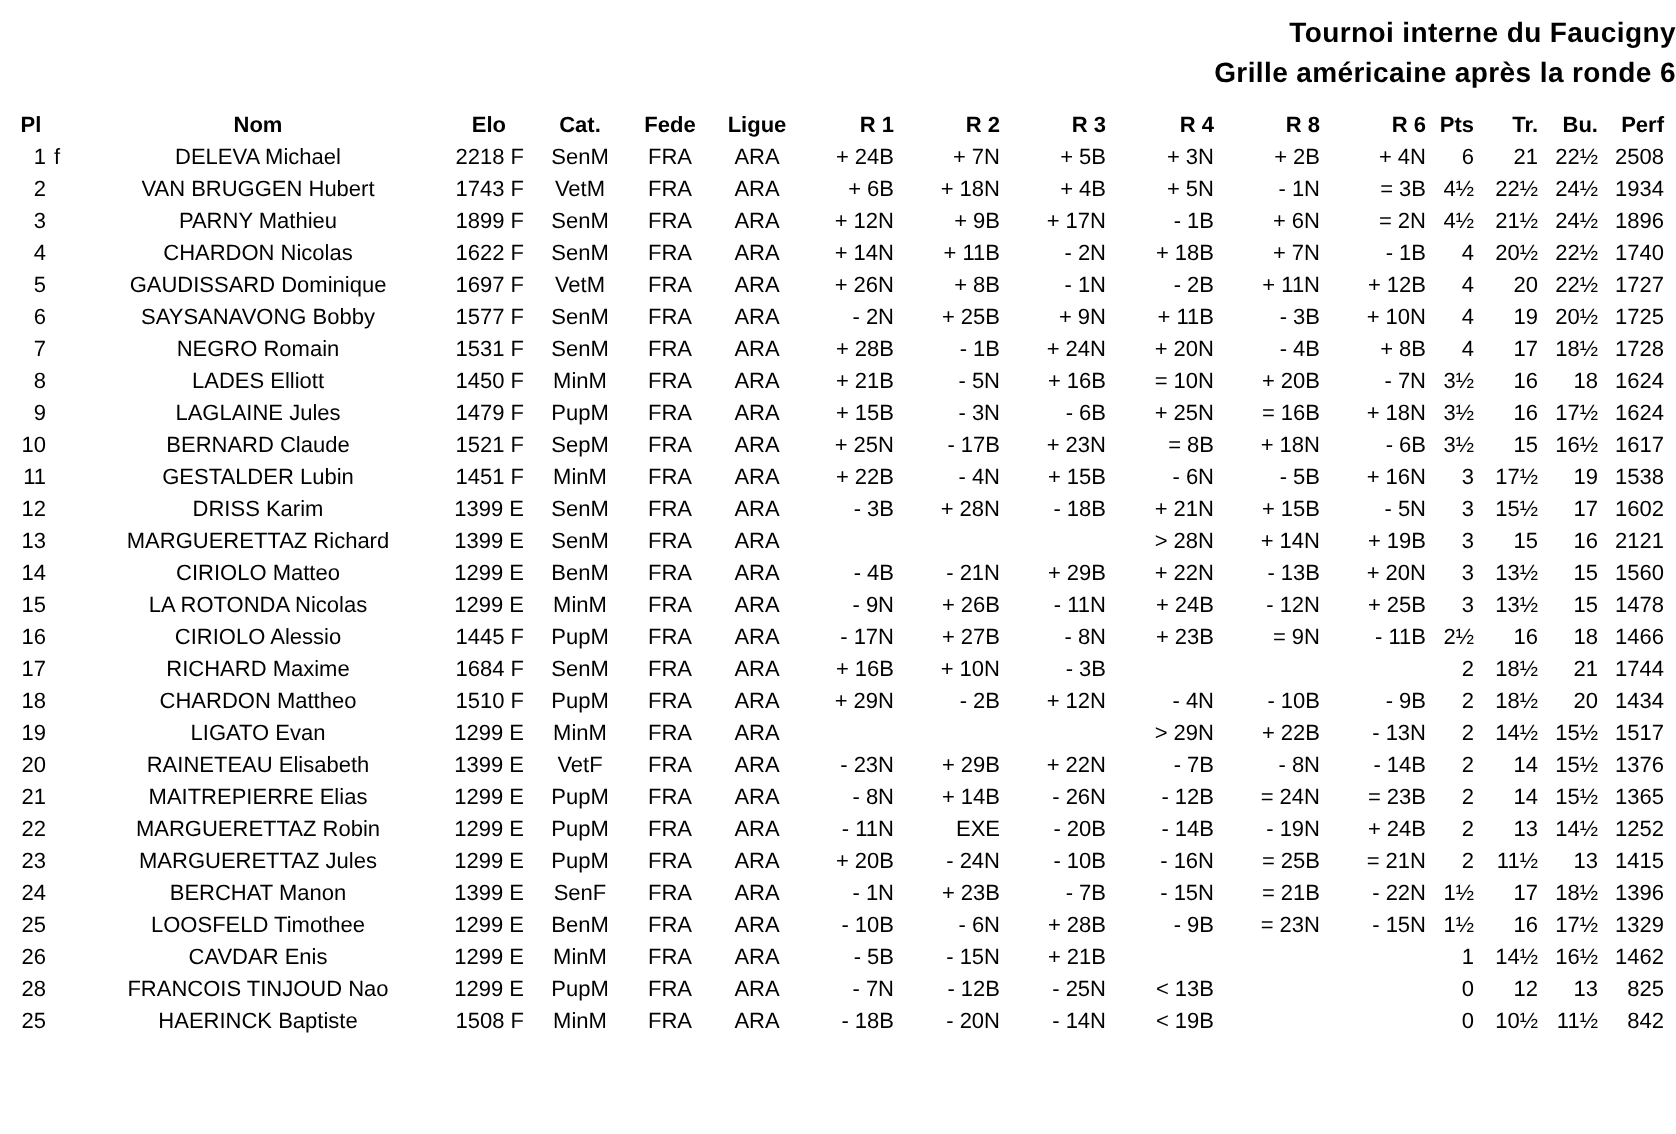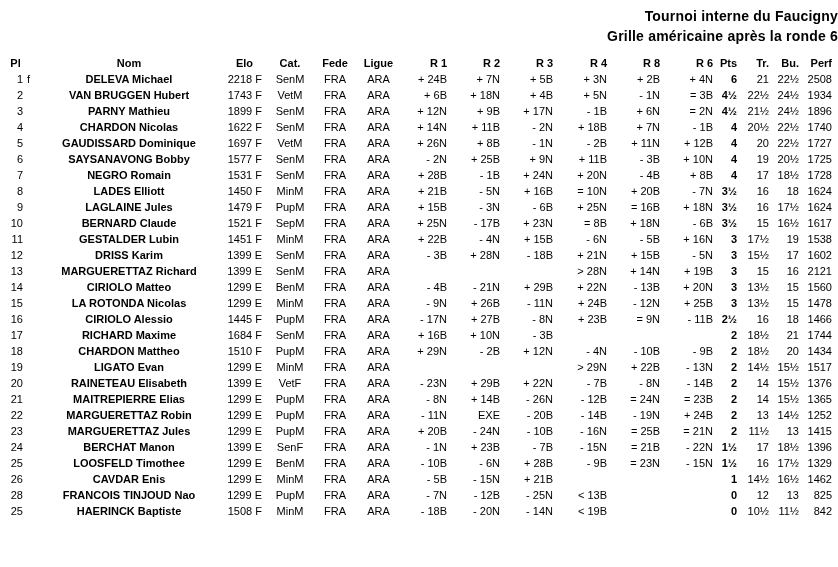--- a/index.html
+++ b/index.html
@@ -9,21 +9,21 @@
   .title-line { text-align: right; font-weight: bold; font-size: 14px; line-height: 20px; letter-spacing: 0.2px; }
   table.grid { table-layout: fixed; border-collapse: collapse; margin: 8px 0 0 8px; width: 824px; }
   th, td {
     font-size: 11px; height: 16px; line-height: 16px; padding: 0;
     white-space: nowrap; overflow: visible; font-weight: normal; vertical-align: middle;
   }
   thead th { font-weight: bold; height: 17px; }
   .al-l { text-align: center; }
   .al-c { text-align: center; }
   .al-r { text-align: right; }
-  .b { font-weight: bold; }
+  .b { font-weight: normal; }
   th.pr { padding-right: 9px; }
 </style>
 </head>
 <body>
 
 <div class="page">
   <div class="title-line">Tournoi interne du Faucigny</div>
   <div class="title-line">Grille américaine après la ronde 6</div>
 
   <table class="grid">

